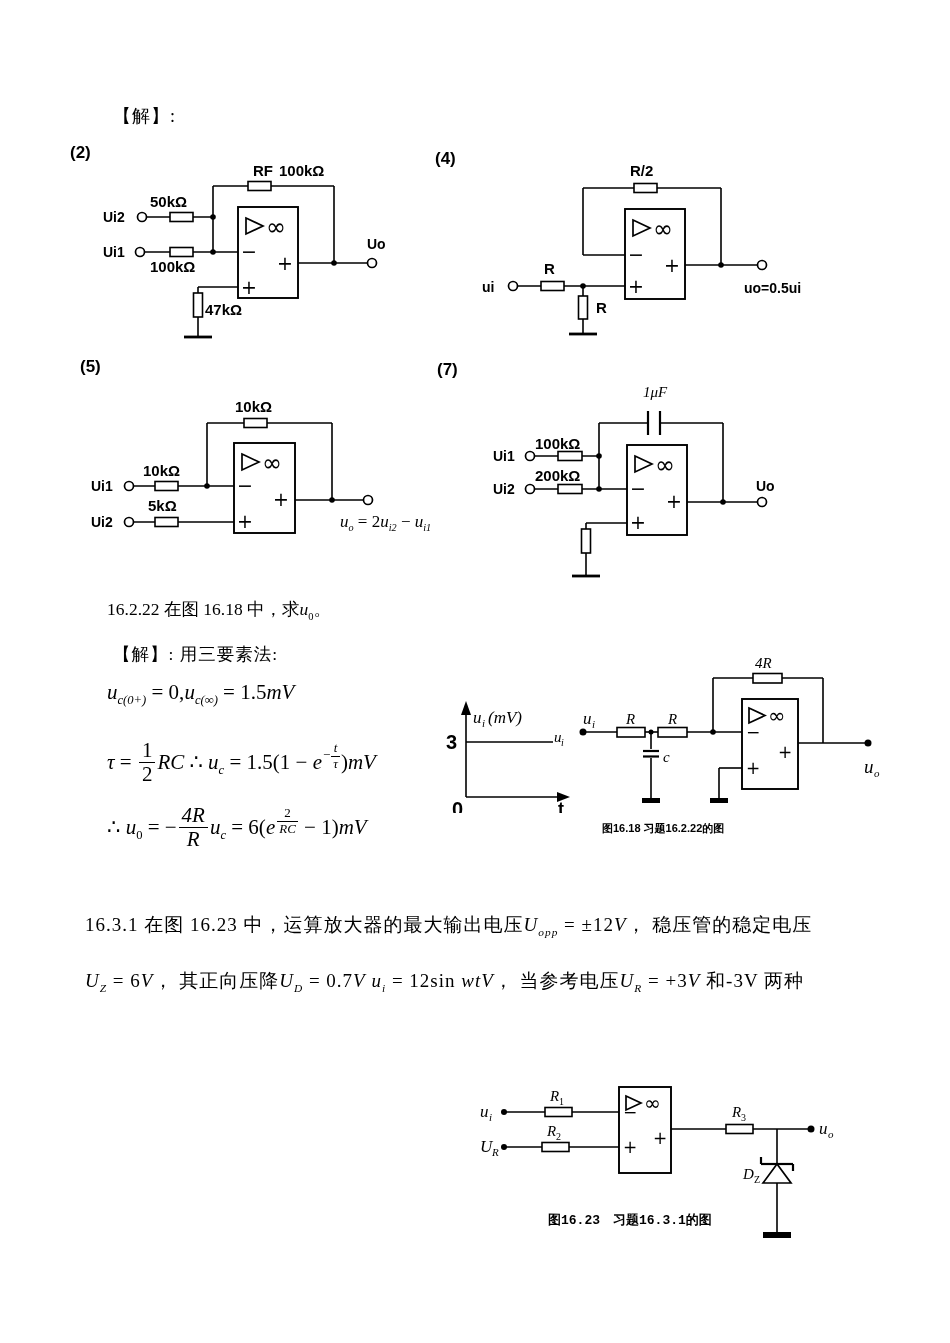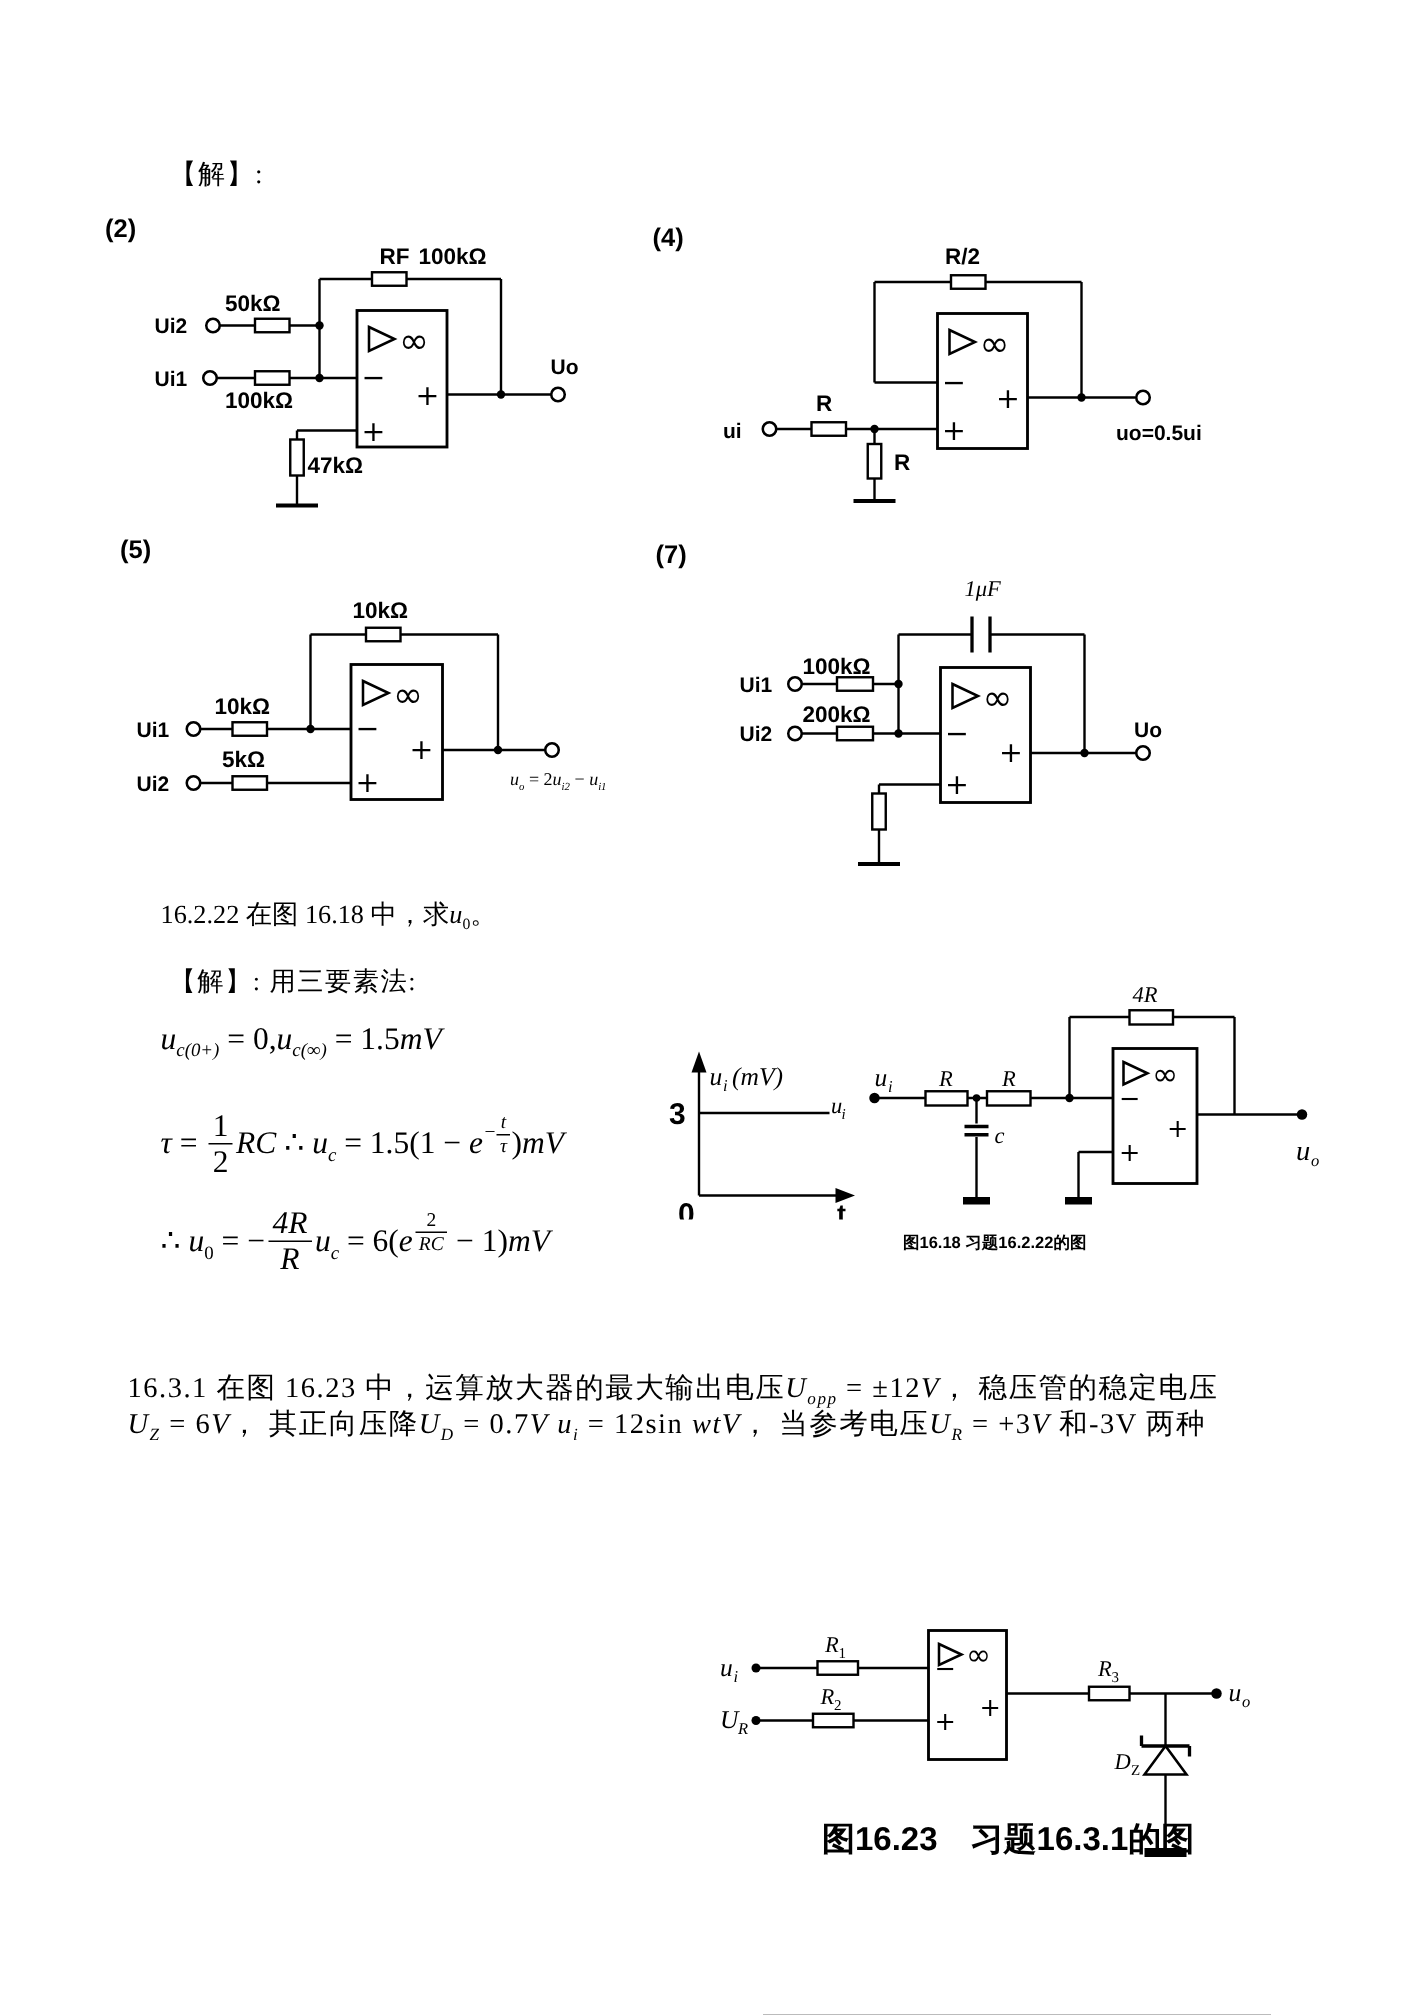--- a/index.html
+++ b/index.html
@@ -17,23 +17,23 @@
   sub{font-family:"Liberation Serif",serif;font-style:italic;font-size:60%;line-height:0;}
   sub.sn{font-style:normal;}
   .frac{display:inline-block;vertical-align:middle;text-align:center;line-height:1.08;
         position:relative;top:-2px;margin:0 2px;}
   .frac .fn{display:block;padding:0 3px;}
   .frac .fd{display:block;border-top:1.5px solid #000;padding:0 3px;}
   .sup{display:inline-block;vertical-align:10px;font-size:13px;line-height:1;margin-left:1px;}
   .sup .frac{top:0;margin:0 1px;}
   .sup .frac .fn,.sup .frac .fd{padding:0 2px;}
   .sup .frac .fd{border-top:1px solid #000;}
-  .c5f{font-size:12px;white-space:nowrap;}
+  .c5f{font-size:17px;white-space:nowrap;}
   .cap{font-family:"Liberation Sans",sans-serif;font-weight:bold;font-size:11px;}
-  .cap17{font-family:Liberation Sans, sans-serif;font-weight:bold;font-size:22px;}
+  .cap17{font-family:Liberation Mono, monospace;font-weight:bold;font-size:13px;}
   
   .w{stroke:#000;stroke-width:1.6;fill:none;}
   .w2{stroke:#000;stroke-width:2.2;fill:none;}
   .gw{stroke:#000;stroke-width:2.8;fill:none;}
   .rr{fill:#fff;stroke:#000;stroke-width:1.6;}
   .ob{fill:none;stroke:#000;stroke-width:1.9;}
   .tri{fill:#fff;stroke:#000;stroke-width:1.7;}
   .gd{fill:#000;stroke:none;}
   .nd{fill:#000;stroke:none;}
   .tm{fill:#fff;stroke:#000;stroke-width:1.7;}
@@ -308,21 +308,21 @@
     <text class="ti" x="223" y="117">c</text>
     <text class="ti" x="315" y="23">4R</text>
     <text class="ti19" x="424" y="128">u</text>
     <text class="tsub" x="434" y="132">o</text>
   </svg>
   <div class="abs cap" style="left:602px;top:821px">图16.18 习题16.2.22的图</div>
 
   <div class="abs para-line" style="left:85px;top:912px">
     <span class="cn">16.3.1  在图 16.23 中，运算放大器的最大输出电压</span><span class="mi">U</span><sub>opp</sub><span class="mn"> = ±12</span><span class="mi">V</span><span class="cn">， 稳压管的稳定电压</span>
   </div>
-  <div class="abs para-line" style="left:85px;top:936px">
+  <div class="abs para-line" style="left:85px;top:968px">
     <span class="mi">U</span><sub>Z</sub><span class="mn"> = 6</span><span class="mi">V</span><span class="cn">， 其正向压降</span><span class="mi">U</span><sub>D</sub><span class="mn"> = 0.7</span><span class="mi">V</span><span class="mn"> </span><span class="mi">u</span><sub>i</sub><span class="mn"> = 12sin </span><span class="mi">wtV</span><span class="cn">， 当参考电压</span><span class="mi">U</span><sub>R</sub><span class="mn"> = +3</span><span class="mi">V</span><span class="cn"> 和-3V 两种</span>
   </div>
 
   <svg class="abs" style="left:455px;top:1082px" width="445" height="162">
     <g>
       <line class="w" x1="49" y1="30" x2="90" y2="30"></line>
       <line class="w" x1="117" y1="30" x2="164" y2="30"></line>
       <line class="w" x1="49" y1="65" x2="87" y2="65"></line>
       <line class="w" x1="114" y1="65" x2="164" y2="65"></line>
       <line class="w" x1="216" y1="47" x2="356" y2="47"></line>

